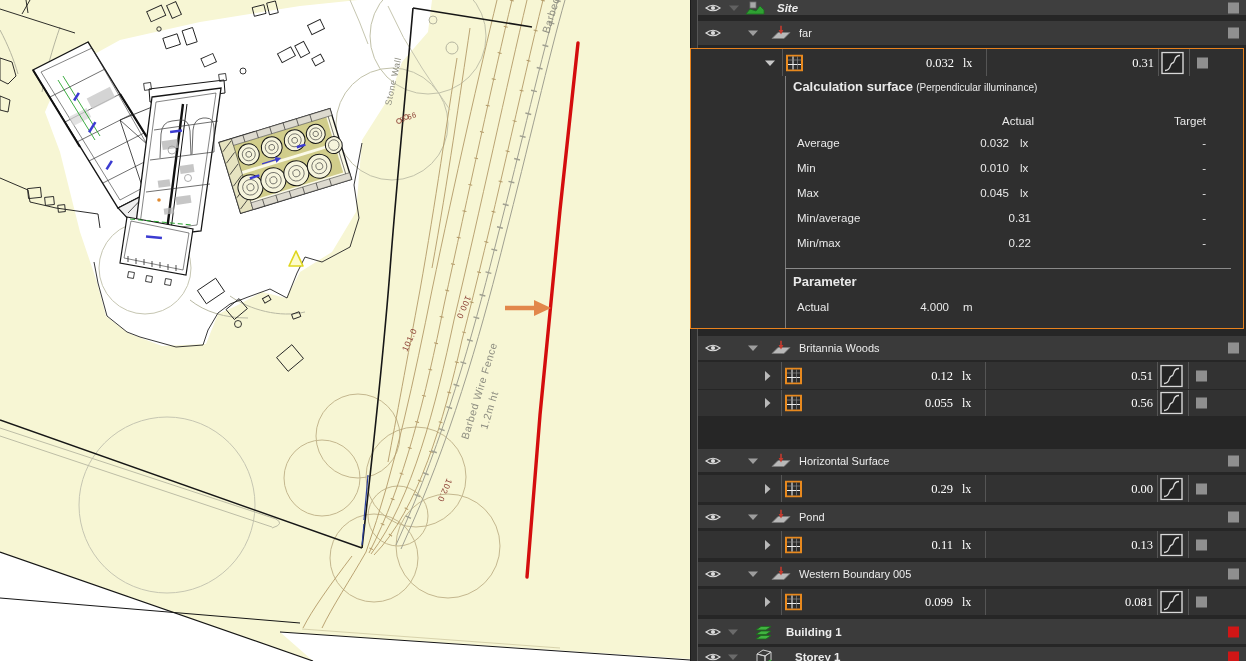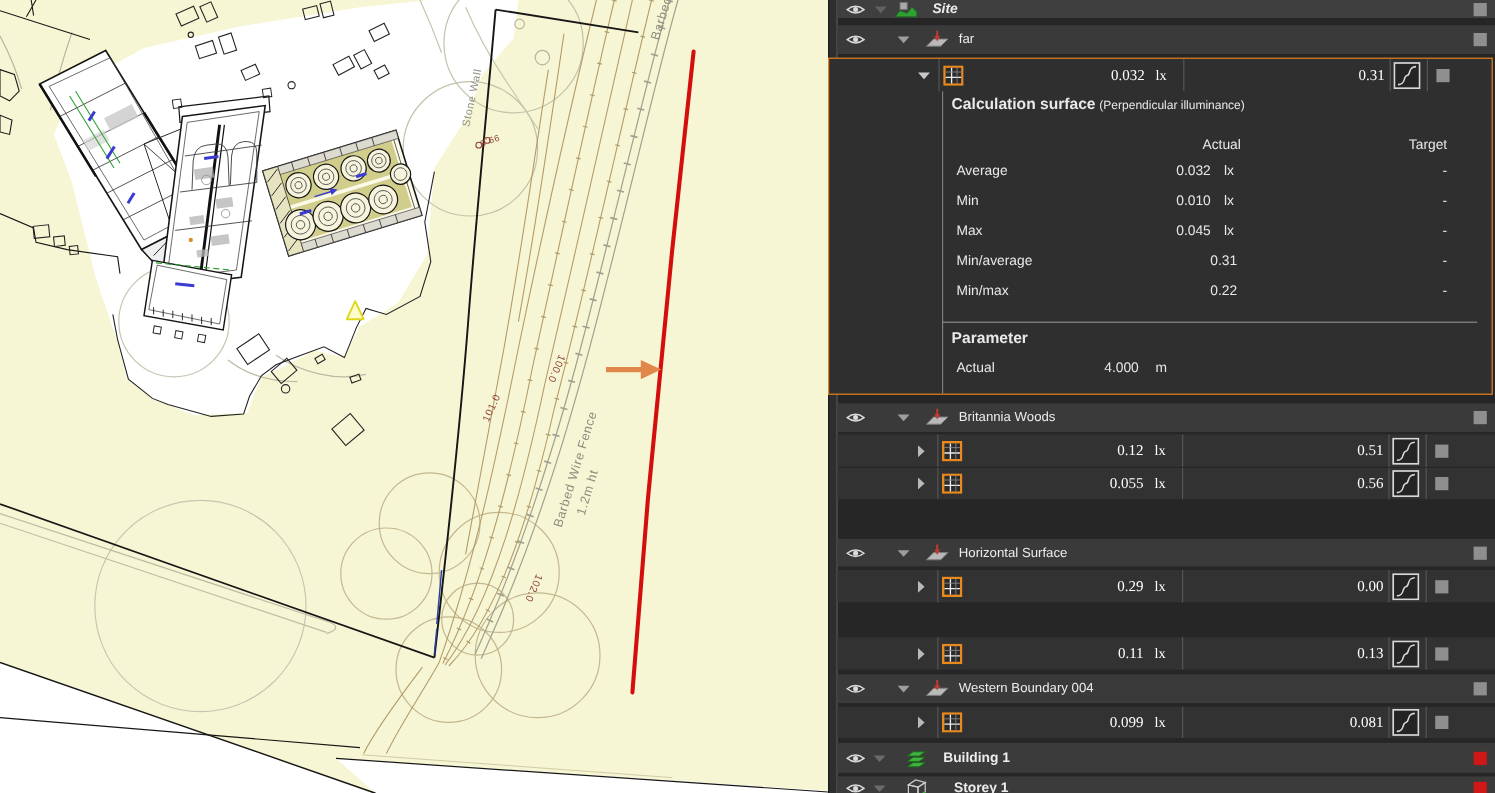--- a/index.html
+++ b/index.html
@@ -502,20 +502,36 @@
     <span class="ratio" style="left:300px;width:155px">0.00</span>
     <span class="vline" style="left:459px"></span>
     <svg class="ic" style="left:462px" width="23" height="23">
         <rect x="1" y="1" width="21" height="21" fill="#242424" stroke="#d8d8d8" stroke-width="1.4"></rect>
         <path d="M4,19 C11,19 8,12 11.5,11.5 C15,11 12,4 19,4" fill="none" stroke="#d8d8d8" stroke-width="1.3"></path>
       </svg>
     <span class="vline" style="left:490px"></span>
     <span class="sqr" style="left:498px"></span>
   </div>
 
+  <div class="prow grow" style="top:505px;height:23px">
+    <svg class="ic" style="left:7px" width="16" height="10">
+        <path d="M1,5 Q8,-0.5 15,5 Q8,10.5 1,5 Z" fill="none" stroke="#dadada" stroke-width="1.2"></path>
+        <circle cx="8" cy="5" r="2.1" fill="#dadada"></circle>
+      </svg>
+    <svg class="ic" style="left:50px" width="10" height="7">
+        <polygon points="0,1 10,1 5,6.5" fill="#9d9d9d"></polygon>
+      </svg>
+    <svg class="ic" style="left:73px" width="20" height="15">
+        <polygon points="1,13 7,7 19,7 13,13" fill="#b9b9b9" stroke="#7a7a7a" stroke-width="0.8"></polygon>
+        <line x1="10" y1="0" x2="10" y2="5" stroke="#c43a2e" stroke-width="1.6"></line>
+        <polygon points="7.6,4.5 12.4,4.5 10,9" fill="#c43a2e"></polygon>
+      </svg>
+    <span class="lbl" style="left:101px">Pond</span>
+    <span class="sqr" style="left:530px"></span>
+  </div>
   <div class="prow vrow" style="top:531px;height:27px">
     <svg class="ic" style="left:66px" width="7" height="10">
         <polygon points="1,0 6.5,5 1,10" fill="#b9b9b9"></polygon>
       </svg>
     <span class="vline" style="left:83px"></span>
     <svg class="ic" style="left:87px" width="17" height="17">
         <rect x="1" y="1" width="15" height="15" fill="#2b2b2b" stroke="#e8891e" stroke-width="2"></rect>
         <line x1="7" y1="2" x2="7" y2="15" stroke="#ececec" stroke-width="1.1"></line>
         <line x1="2" y1="10" x2="15" y2="10" stroke="#ececec" stroke-width="1.1"></line>
         <line x1="11.5" y1="2" x2="11.5" y2="15" stroke="#8a8a8a" stroke-width="0.7"></line>
@@ -540,21 +556,21 @@
         <circle cx="8" cy="5" r="2.1" fill="#dadada"></circle>
       </svg>
     <svg class="ic" style="left:50px" width="10" height="7">
         <polygon points="0,1 10,1 5,6.5" fill="#9d9d9d"></polygon>
       </svg>
     <svg class="ic" style="left:73px" width="20" height="15">
         <polygon points="1,13 7,7 19,7 13,13" fill="#b9b9b9" stroke="#7a7a7a" stroke-width="0.8"></polygon>
         <line x1="10" y1="0" x2="10" y2="5" stroke="#c43a2e" stroke-width="1.6"></line>
         <polygon points="7.6,4.5 12.4,4.5 10,9" fill="#c43a2e"></polygon>
       </svg>
-    <span class="lbl" style="left:101px">Western Boundary 004</span>
+    <span class="lbl" style="left:101px">Western Boundary 005</span>
     <span class="sqr" style="left:530px"></span>
   </div>
   <div class="prow vrow" style="top:589px;height:26px">
     <svg class="ic" style="left:66px" width="7" height="10">
         <polygon points="1,0 6.5,5 1,10" fill="#b9b9b9"></polygon>
       </svg>
     <span class="vline" style="left:83px"></span>
     <svg class="ic" style="left:87px" width="17" height="17">
         <rect x="1" y="1" width="15" height="15" fill="#2b2b2b" stroke="#e8891e" stroke-width="2"></rect>
         <line x1="7" y1="2" x2="7" y2="15" stroke="#ececec" stroke-width="1.1"></line>

